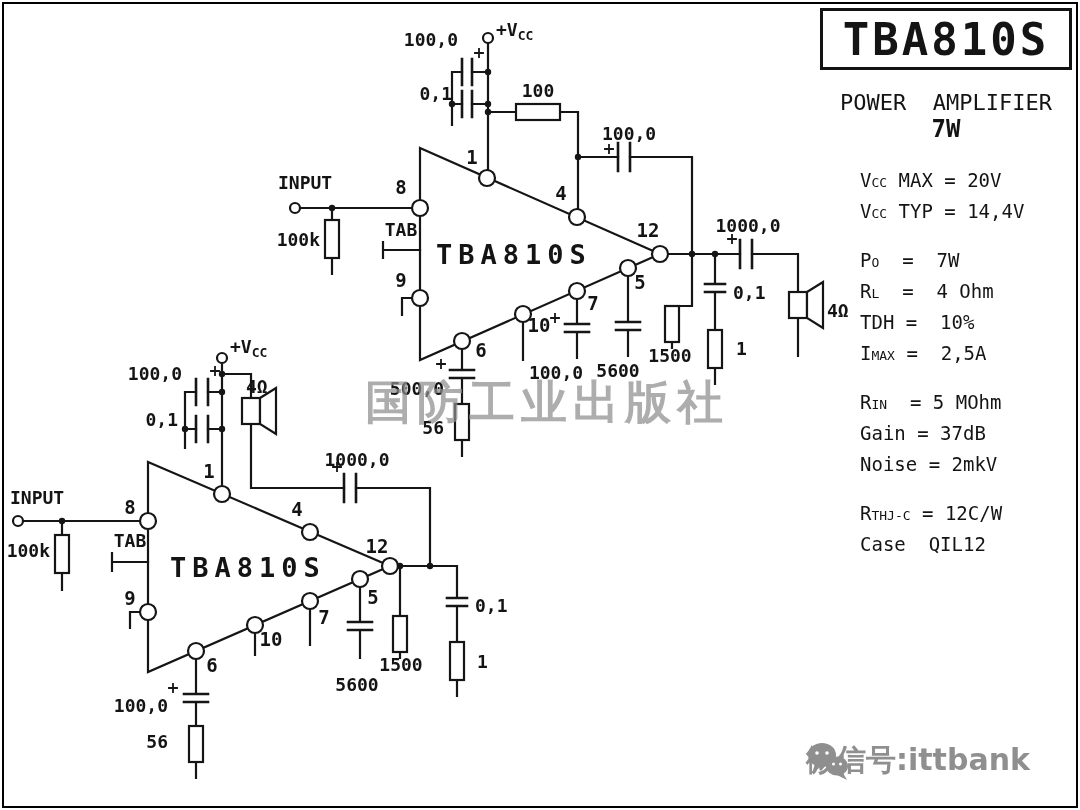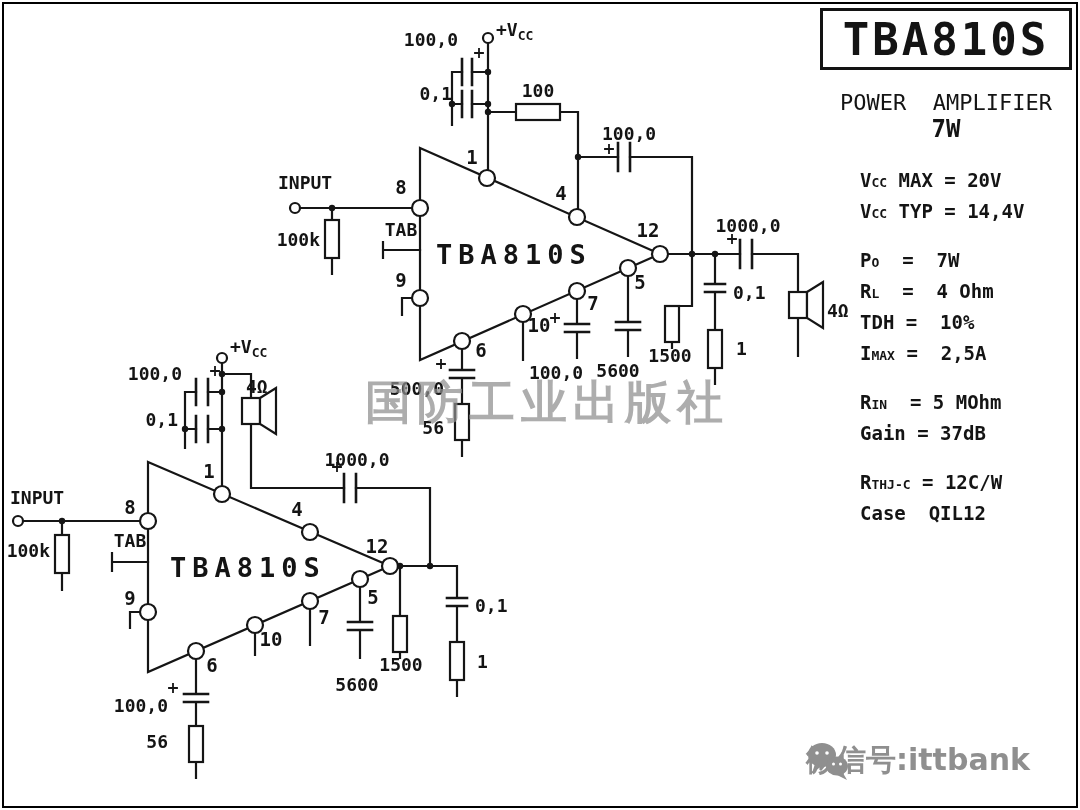--- a/index.html
+++ b/index.html
@@ -11,21 +11,21 @@
   .lbl{font:700 18px "DejaVu Sans Mono",monospace;}
   .pin{font:700 19px "DejaVu Sans Mono",monospace;}
   .chip{font:700 27px "DejaVu Sans Mono",monospace;letter-spacing:6px;}
   .subsup{font:700 13px "DejaVu Sans Mono",monospace;}
   .panel{position:absolute;left:820px;top:8px;width:252px;}
   .chip-box{border:3px solid #131313;height:56px;display:flex;align-items:center;justify-content:center;
             font-size:44px;font-weight:700;letter-spacing:3px;}
   .subtitle{text-align:center;font-size:22px;font-weight:400;margin-top:20px;white-space:pre;}
   .power{text-align:center;font-size:24px;font-weight:700;}
   .specs{margin-top:22px;padding-left:40px;}
-  .spec{font-size:19px;font-weight:700;height:31px;line-height:31px;white-space:pre;}
+  .spec{font-size:19px;font-weight:400;height:31px;line-height:31px;white-space:pre;}
   .spec .sub{font-size:13px;}
   .gap{margin-top:18px;}
   .watermark{position:absolute;left:365px;top:372px;font-family:"DejaVu Sans",sans-serif;
              font-size:46px;font-weight:700;letter-spacing:6px;color:#8e8e8e;opacity:0.72;white-space:pre;}
   .footer{position:absolute;left:806px;top:740px;display:flex;align-items:center;gap:8px;color:#8f8f8f;}
   .footer-text{font-size:30px;font-weight:700;font-family:"DejaVu Sans",sans-serif;white-space:pre;}
 </style>
 </head>
 <body>
 
@@ -224,20 +224,21 @@
   <div class="power">7W</div>
   <div class="specs">
     <div class="spec"><span>V</span><span class="sub">CC</span><span> MAX = 20V</span></div>
     <div class="spec"><span>V</span><span class="sub">CC</span><span> TYP = 14,4V</span></div>
     <div class="spec gap"><span>P</span><span class="sub">O</span><span>  =  7W</span></div>
     <div class="spec"><span>R</span><span class="sub">L</span><span>  =  4 Ohm</span></div>
     <div class="spec"><span>TDH</span><span class="sub"></span><span> =  10%</span></div>
     <div class="spec"><span>I</span><span class="sub">MAX</span><span> =  2,5A</span></div>
     <div class="spec gap"><span>R</span><span class="sub">IN</span><span>  = 5 MOhm</span></div>
     <div class="spec"><span>Gain</span><span class="sub"></span><span> = 37dB</span></div>
+    <div class="spec"><span>Noise</span><span class="sub"></span><span> = 2mkV</span></div>
     <div class="spec gap"><span>R</span><span class="sub">THJ-C</span><span> = 12C/W</span></div>
     <div class="spec"><span>Case</span><span class="sub"></span><span>  QIL12</span></div>
   </div>
 </div>
 
 <div class="watermark">国防工业出版社</div>
 
 <div class="footer">
   <svg width="44" height="42" viewBox="0 0 44 42">
     <ellipse cx="16" cy="15" rx="14" ry="12" fill="#8f8f8f"></ellipse>

